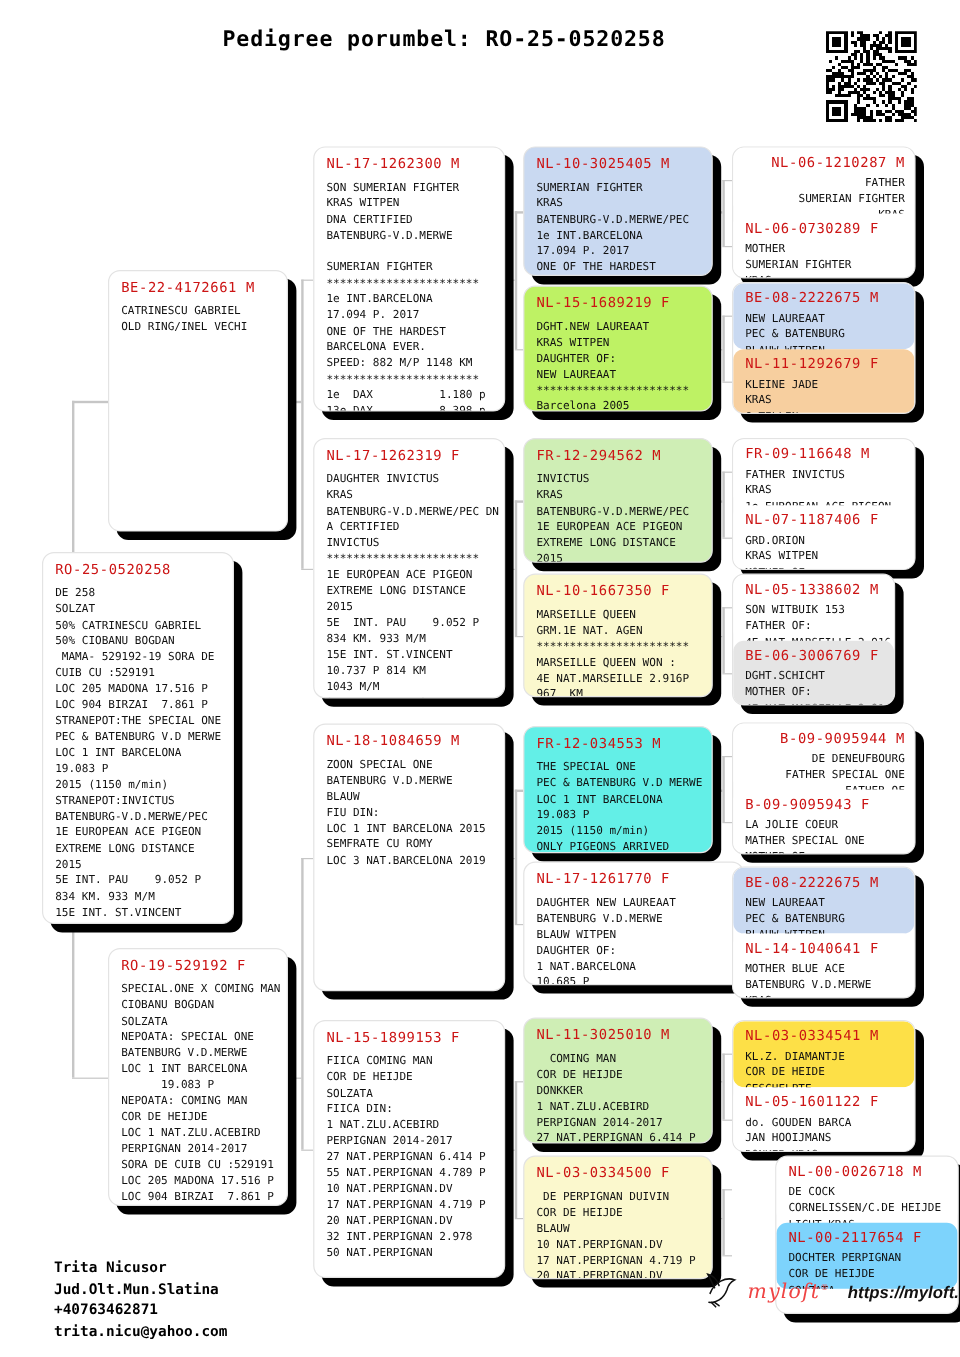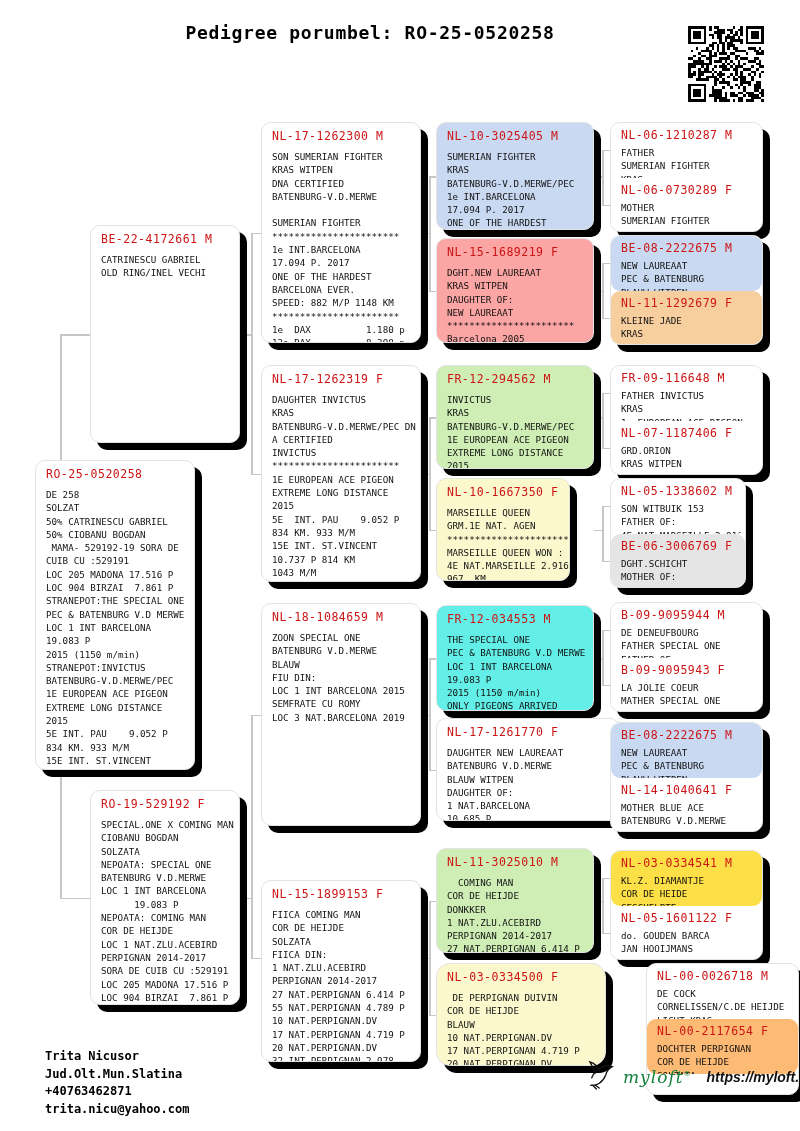--- a/index.html
+++ b/index.html
@@ -17,21 +17,21 @@
   .box2{width:100%;height:55px;padding:5px 8px 0 10px;box-sizing:border-box;
         overflow:hidden;border-radius:9px;}
   .code{color:#cc1414;font-weight:normal;font-size:11.5px;letter-spacing:0.5px;
         margin-bottom:7px;white-space:pre;}
   .box2 .code{margin-bottom:4px;}
   .bd{font-size:9.2px;line-height:13.3px;white-space:pre;color:#111;}
   .owner{position:absolute;left:45px;top:1048px;z-index:3;}
   .owner div{font-weight:bold;font-size:12px;line-height:17.5px;white-space:pre;}
   .brand{position:absolute;left:588px;top:1060px;z-index:3;display:flex;align-items:center;gap:7px;}
   .brandname{font-family:"DejaVu Serif",serif;font-style:italic;font-size:17px;
-             letter-spacing:1px;color:#15803d;}
+             letter-spacing:1px;color:#ef4444;}
   .brandname sup{font-size:7px;}
   .url{font-family:"Liberation Sans",sans-serif;font-weight:bold;font-style:italic;
        font-size:14px;color:#111;margin-left:8px;}
 </style>
 </head>
 <body>
 
 <div id="canvas">
   <div class="title">Pedigree porumbel: RO-25-0520258</div>
 
@@ -520,21 +520,21 @@
       <div class="box" style="left: 261px; top: 603px; width: 160px; height: 223px; background: rgb(255, 255, 255);">
         <div class="code">NL-18-1084659 M</div>
         <div class="bd">ZOON SPECIAL ONE
 BATENBURG V.D.MERWE
 BLAUW
 FIU DIN:
 LOC 1 INT BARCELONA 2015
 SEMFRATE CU ROMY
 LOC 3 NAT.BARCELONA 2019</div>
       </div>
-      <div class="box" style="left: 261px; top: 850px; width: 160px; height: 182px; background: rgb(255, 255, 255); margin-top: 30px;">
+      <div class="box" style="left: 261px; top: 850px; width: 160px; height: 215px; background: rgb(255, 255, 255);">
         <div class="code">NL-15-1899153 F</div>
         <div class="bd">FIICA COMING MAN
 COR DE HEIJDE
 SOLZATA
 FIICA DIN:
 1 NAT.ZLU.ACEBIRD
 PERPIGNAN 2014-2017
 27 NAT.PERPIGNAN 6.414 P
 55 NAT.PERPIGNAN 4.789 P
 10 NAT.PERPIGNAN.DV
@@ -545,39 +545,39 @@
       </div>
       <div class="box" style="left: 436px; top: 122px; width: 158px; height: 108px; background: rgb(201, 217, 241);">
         <div class="code">NL-10-3025405 M</div>
         <div class="bd">SUMERIAN FIGHTER
 KRAS
 BATENBURG-V.D.MERWE/PEC
 1e INT.BARCELONA
 17.094 P. 2017
 ONE OF THE HARDEST</div>
       </div>
-      <div class="box" style="left: 436px; top: 238px; width: 158px; height: 105px; background: #fca5a5;">
+      <div class="box" style="left: 436px; top: 238px; width: 158px; height: 105px; background: #bef264;">
         <div class="code">NL-15-1689219 F</div>
         <div class="bd">DGHT.NEW LAUREAAT
 KRAS WITPEN
 DAUGHTER OF:
 NEW LAUREAAT
 ***********************
 Barcelona 2005</div>
       </div>
       <div class="box" style="left: 436px; top: 365px; width: 158px; height: 104px; background: rgb(207, 238, 181);">
         <div class="code">FR-12-294562 M</div>
         <div class="bd">INVICTUS
 KRAS
 BATENBURG-V.D.MERWE/PEC
 1E EUROPEAN ACE PIGEON
 EXTREME LONG DISTANCE
 2015</div>
       </div>
-      <div class="box" style="left: 436px; top: 478px; width: 134px; height: 103px; background: rgb(251, 248, 205);">
+      <div class="box" style="left: 436px; top: 478px; width: 158px; height: 103px; background: rgb(251, 248, 205);">
         <div class="code">NL-10-1667350 F</div>
         <div class="bd">MARSEILLE QUEEN
 GRM.1E NAT. AGEN
 ***********************
 MARSEILLE QUEEN WON :
 4E NAT.MARSEILLE 2.916P
 967  KM</div>
       </div>
       <div class="box" style="left: 436px; top: 605px; width: 158px; height: 106px; background: rgb(99, 239, 231);">
         <div class="code">FR-12-034553 M</div>
@@ -599,31 +599,31 @@
       </div>
       <div class="box" style="left: 436px; top: 848px; width: 158px; height: 105px; background: rgb(207, 238, 181);">
         <div class="code">NL-11-3025010 M</div>
         <div class="bd">  COMING MAN
 COR DE HEIJDE
 DONKKER
 1 NAT.ZLU.ACEBIRD
 PERPIGNAN 2014-2017
 27 NAT.PERPIGNAN 6.414 P</div>
       </div>
-      <div class="box" style="left: 436px; top: 963px; width: 170px; height: 103px; background: rgb(251, 248, 205); border-radius: 14px;">
+      <div class="box" style="left: 436px; top: 963px; width: 158px; height: 103px; background: rgb(251, 248, 205);">
         <div class="code">NL-03-0334500 F</div>
         <div class="bd"> DE PERPIGNAN DUIVIN
 COR DE HEIJDE
 BLAUW
 10 NAT.PERPIGNAN.DV
 17 NAT.PERPIGNAN 4.719 P
 20 NAT.PERPIGNAN.DV</div>
       </div>
       <div class="pair" style="left: 610px; top: 122px; width: 153px; height: 110px;">
-        <div class="box2" style="background: rgb(255, 255, 255);">
+        <div class="box2" style="background: rgb(255, 255, 255); text-align: right;">
           <div class="code">NL-06-1210287 M</div>
           <div class="bd">FATHER
 SUMERIAN FIGHTER
 KRAS</div>
         </div>
         <div class="box2" style="background: rgb(255, 255, 255);">
           <div class="code">NL-06-0730289 F</div>
           <div class="bd">MOTHER
 SUMERIAN FIGHTER
 KRAS</div>
@@ -665,21 +665,21 @@
 4E NAT.MARSEILLE 2.916 P</div>
         </div>
         <div class="box2" style="background: #e5e5e5;">
           <div class="code">BE-06-3006769 F</div>
           <div class="bd">DGHT.SCHICHT
 MOTHER OF:
 4E NAT.MARSEILLE 2.916 P</div>
         </div>
       </div>
       <div class="pair" style="left: 610px; top: 602px; width: 153px; height: 110px;">
-        <div class="box2" style="background: rgb(255, 255, 255);">
+        <div class="box2" style="background: rgb(255, 255, 255); text-align: right;">
           <div class="code">B-09-9095944 M</div>
           <div class="bd">DE DENEUFBOURG
 FATHER SPECIAL ONE
 FATHER OF</div>
         </div>
         <div class="box2" style="background: rgb(255, 255, 255);">
           <div class="code">B-09-9095943 F</div>
           <div class="bd">LA JOLIE COEUR
 MATHER SPECIAL ONE
 MOTHER OF</div>
@@ -713,21 +713,21 @@
 DONKER KRAS</div>
         </div>
       </div>
       <div class="pair" style="left: 646px; top: 963px; width: 153px; height: 132px;">
         <div class="box2" style="background: rgb(255, 255, 255);">
           <div class="code">NL-00-0026718 M</div>
           <div class="bd">DE COCK
 CORNELISSEN/C.DE HEIJDE
 LICHT KRAS</div>
         </div>
-        <div class="box2" style="background: #fdba74;">
+        <div class="box2" style="background: #7dd3fc;">
           <div class="code">NL-00-2117654 F</div>
           <div class="bd">DOCHTER PERPIGNAN
 COR DE HEIJDE
 SOLZATA</div>
         </div>
       </div>
     </div>
 
   <div class="owner">
     <div>Trita Nicusor</div>

